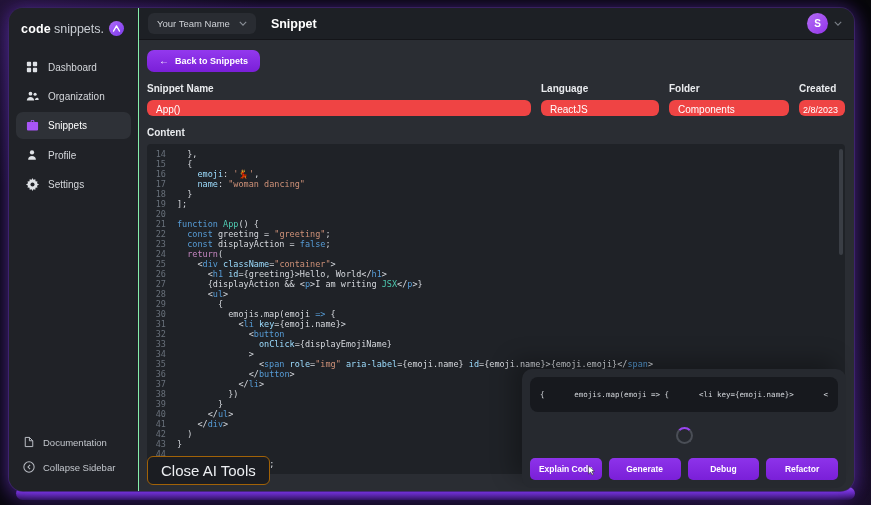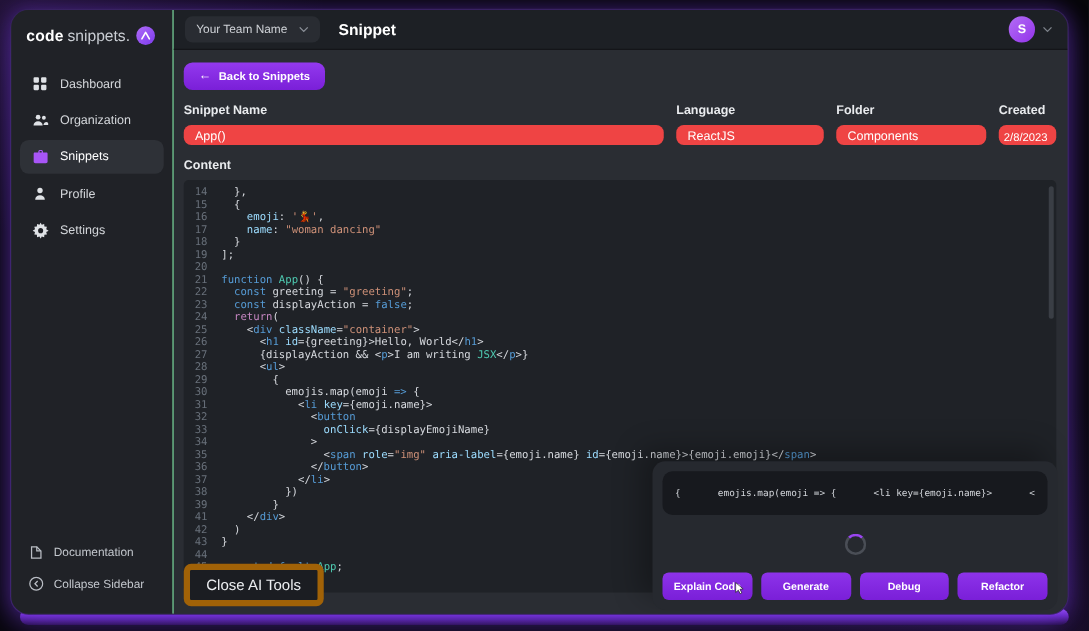--- a/index.html
+++ b/index.html
@@ -87,22 +87,22 @@
   .spinner-wrap { flex:1; display:flex; align-items:center; justify-content:center; }
   .spinner { width:17px; height:17px; border-radius:50%; border:2.5px solid #4a4e56;
     border-top-color:#9a45f0; animation:spin 1s linear infinite; }
   @keyframes spin { to { transform:rotate(360deg); } }
   .ai-buttons { display:flex; gap:7px; }
   .ai-btn { flex:1; height:22px; border:none; border-radius:5px; cursor:pointer; position:relative;
     background:linear-gradient(180deg,#8d33ea,#7a1fd8); color:#fff; font-family:inherit;
     font-size:8.5px; font-weight:700; display:flex; align-items:center; justify-content:center; }
   .cursor-ico { position:absolute; right:6px; top:7px; display:inline-flex; }
   
-  .close-ai-btn { position:absolute; left:8px; bottom:6px; background:#1b1d22; border:5px solid #a16207;
-    border-radius:6px; padding:5px 13px; font-family:inherit; font-size:12px; color:#eceef1; cursor:pointer; }
+  .close-ai-btn { position:absolute; left:8px; bottom:6px; background:#1b1d22; border:1px solid #a16207;
+    border-radius:6px; padding:5px 13px; font-family:inherit; font-size:15px; color:#eceef1; cursor:pointer; }
 </style>
 </head>
 <body>
 
 <div class="glow-bar"></div>
 
 <div class="window">
 
   <aside class="sidebar">
     <div class="logo">
@@ -372,20 +372,24 @@
             <div class="code-row">
               <span class="ln">38</span>
               <span class="code-text"><span class="tok-w">          })</span></span>
             </div>
 
             <div class="code-row">
               <span class="ln">39</span>
               <span class="code-text"><span class="tok-w">        }</span></span>
             </div>
 
+            <div class="code-row">
+              <span class="ln">40</span>
+              <span class="code-text"><span class="tok-w">      &lt;/</span><span class="tok-k">ul</span><span class="tok-w">&gt;</span></span>
+            </div>
 
             <div class="code-row">
               <span class="ln">41</span>
               <span class="code-text"><span class="tok-w">    &lt;/</span><span class="tok-k">div</span><span class="tok-w">&gt;</span></span>
             </div>
 
             <div class="code-row">
               <span class="ln">42</span>
               <span class="code-text"><span class="tok-w">  )</span></span>
             </div>

